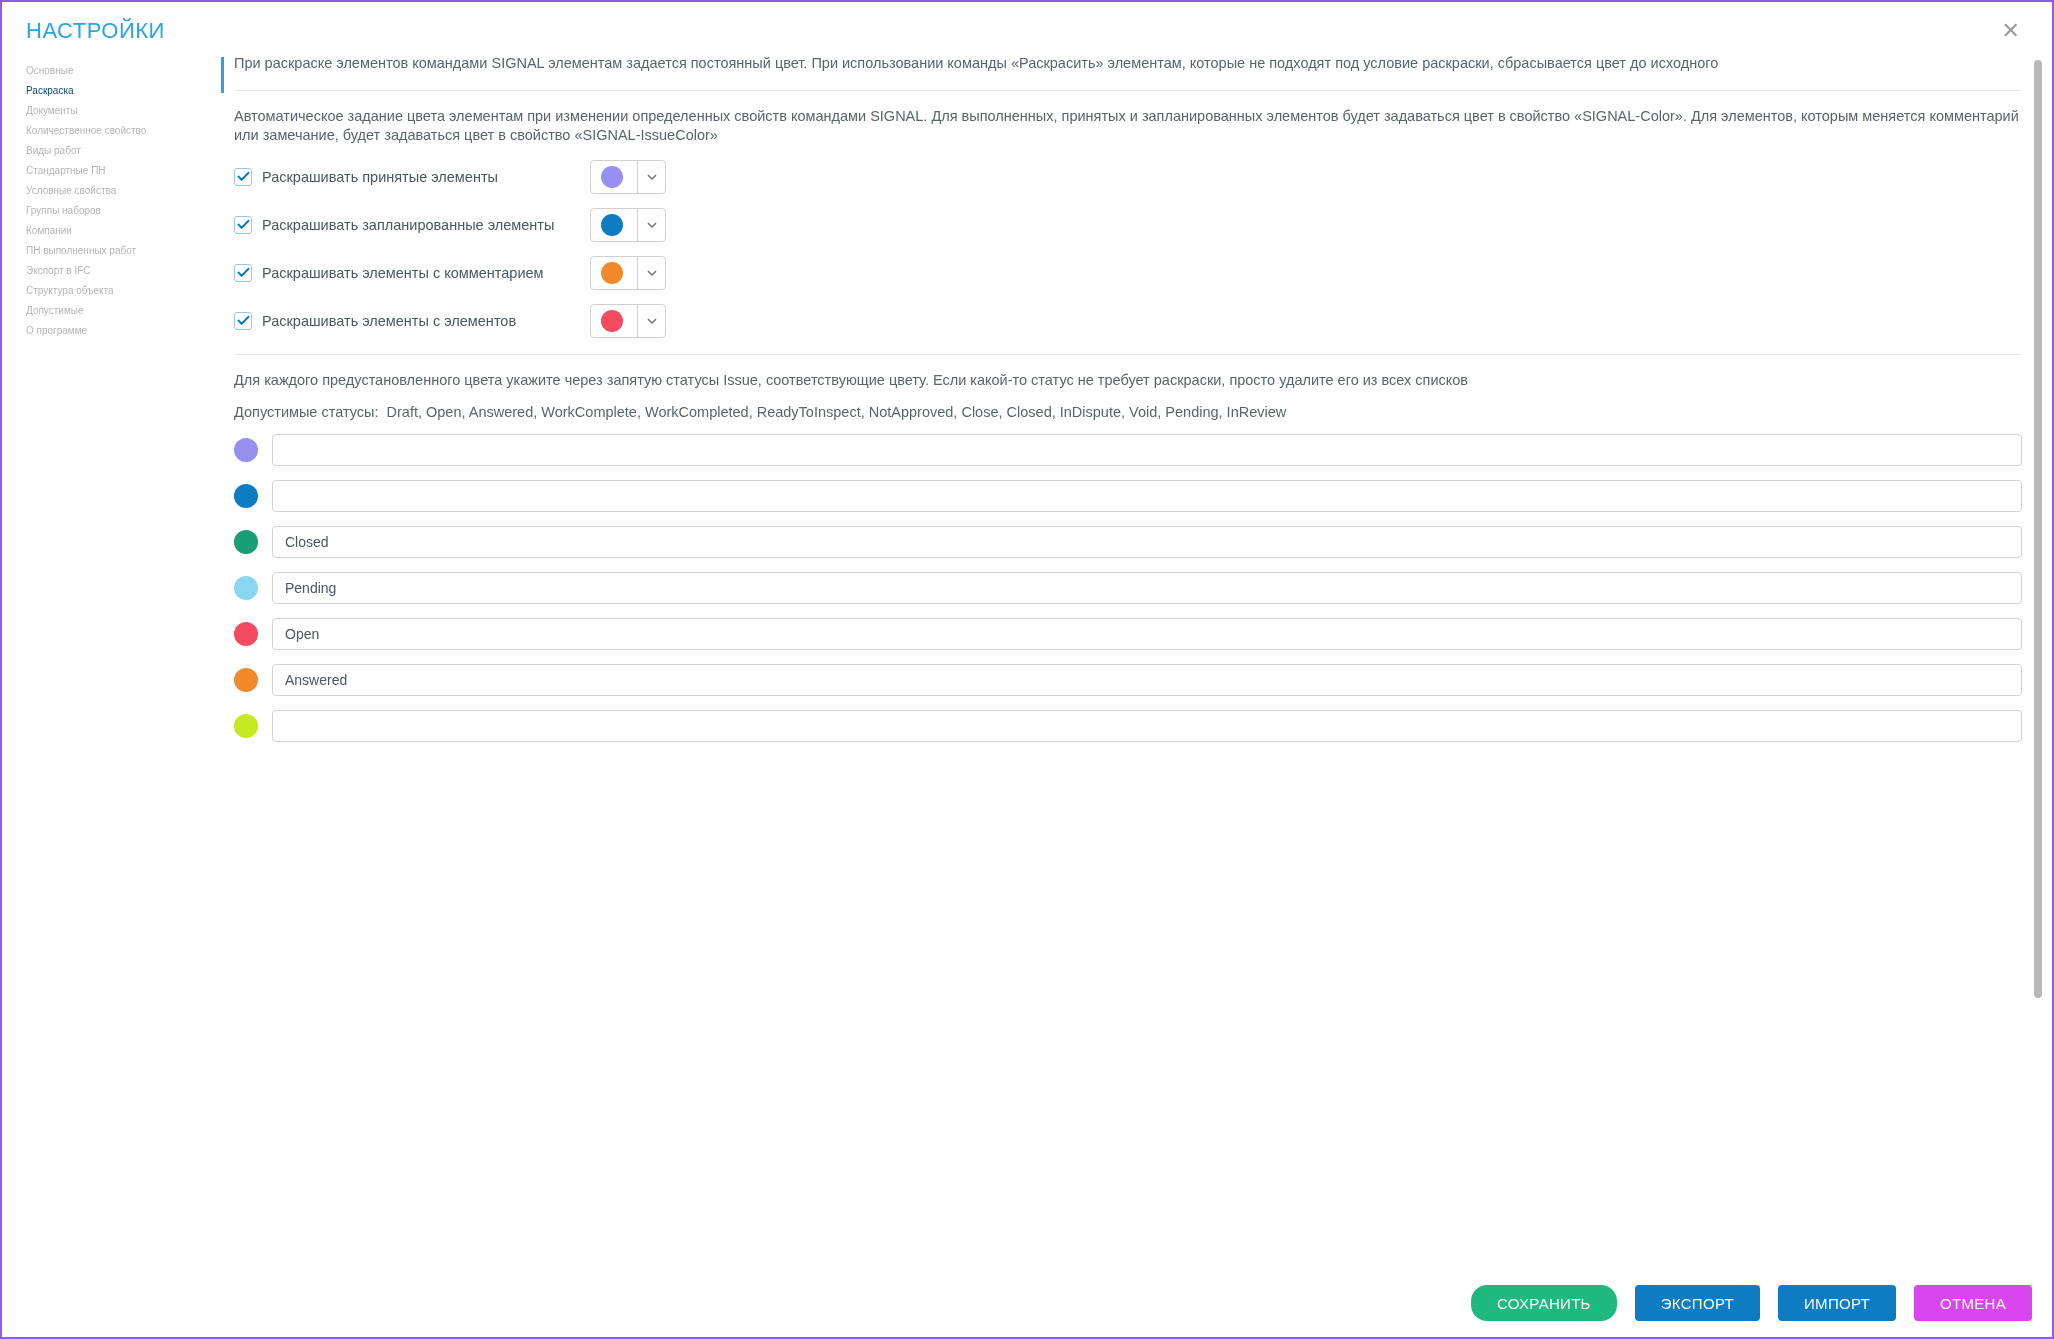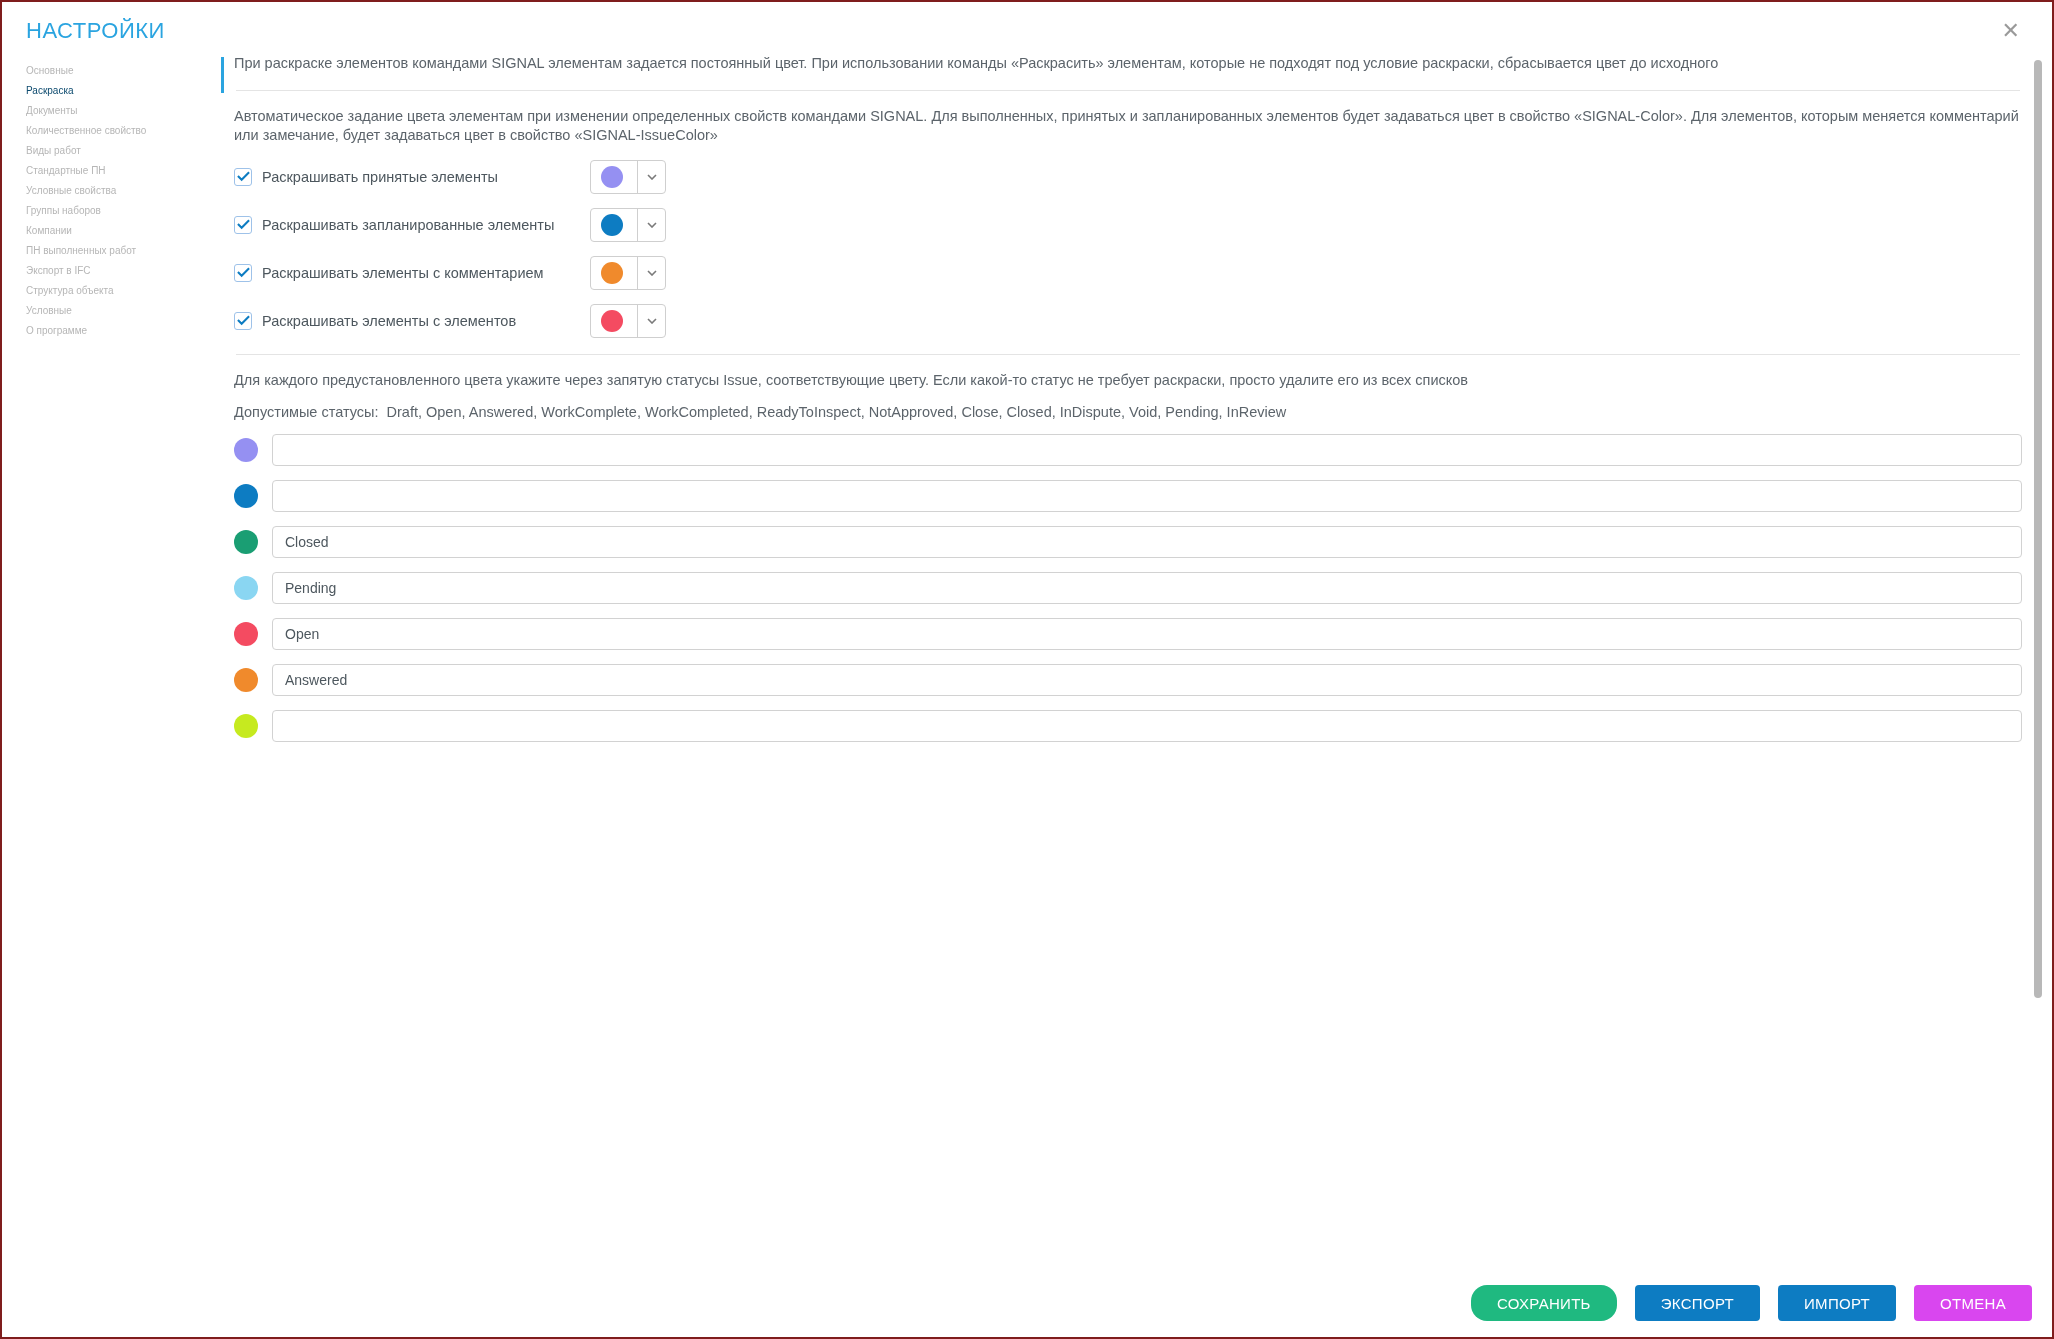--- a/index.html
+++ b/index.html
@@ -3,21 +3,21 @@
   <meta charset="utf-8">
   <style>
     * { box-sizing: border-box; margin: 0; padding: 0; }
     body {
       font-family: Arial, Helvetica, sans-serif;
       background: #fff;
       color: #555;
       font-size: 14.5px;
     }
     .window {
-      border: 2px solid #7f1d1d;
+      border: 2px solid #8b5cf6;
       width: 100%;
       height: 100vh;
       display: flex;
       flex-direction: column;
       position: relative;
     }
     .header {
       display: flex;
       justify-content: space-between;
       align-items: center;
@@ -204,21 +204,21 @@
       <div class="side-item">Документы</div>
       <div class="side-item">Количественное свойство</div>
       <div class="side-item">Виды работ</div>
       <div class="side-item">Стандартные ПН</div>
       <div class="side-item">Условные свойства</div>
       <div class="side-item">Группы наборов</div>
       <div class="side-item">Компании</div>
       <div class="side-item">ПН выполненных работ</div>
       <div class="side-item">Экспорт в IFC</div>
       <div class="side-item">Структура объекта</div>
-      <div class="side-item">Условные</div>
+      <div class="side-item">Допустимые</div>
       <div class="side-item">О программе</div>
     </div>
 
     <div class="main-wrap">
       <div class="active-bar"></div>
       <div class="main">
         <p>При раскраске элементов командами SIGNAL элементам задается постоянный цвет. При использовании команды «Раскрасить» элементам, которые не подходят под условие раскраски, сбрасывается цвет до исходного</p>
         <div class="section-sep"></div>
         <p>Автоматическое задание цвета элементам при изменении определенных свойств командами SIGNAL. Для выполненных, принятых и запланированных элементов будет задаваться цвет в свойство «SIGNAL-Color». Для элементов, которым меняется комментарий или замечание, будет задаваться цвет в свойство «SIGNAL-IssueColor»</p>
 

